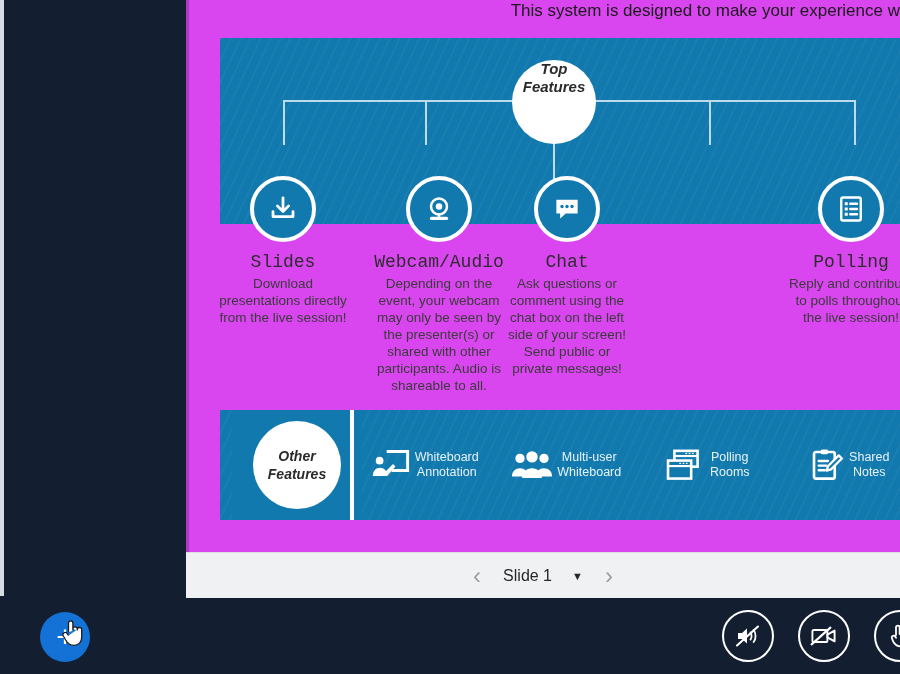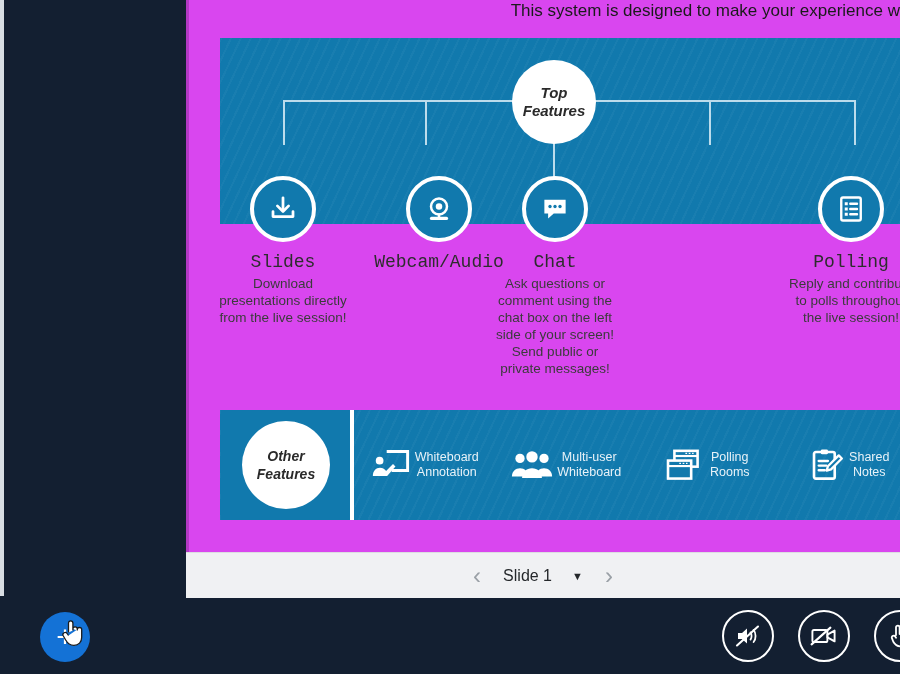--- a/index.html
+++ b/index.html
@@ -48,21 +48,21 @@
     content:""; position:absolute; inset:0;
     background:
       repeating-linear-gradient(115deg, rgba(255,255,255,.035) 0 2px, rgba(255,255,255,0) 2px 9px);
     pointer-events:none;
   }
 
   
   .hub {
     position: absolute; width: 84px; height: 84px; border-radius: 50%;
     background: #fff; left: 292px; top: 22px;
-    display: flex; align-items: center; justify-content: center;
+    display: flex; justify-content: center;
     text-align: center; z-index: 6;
   }
   .hub-txt {
     font-style: italic; font-weight: bold; font-size: 15px;
     color: #2a2a2a; line-height: 18px;
   }
 
   
   .conn-h {
     position: absolute; left: 63px; top: 62px; width: 573px; height: 2px;
@@ -103,21 +103,21 @@
     position: absolute; left: 0; top: 372px; width: 700px; height: 110px;
     background: #1179ad;
   }
   .info-bot:after{
     content:""; position:absolute; inset:0;
     background:
       repeating-linear-gradient(115deg, rgba(255,255,255,.035) 0 2px, rgba(255,255,255,0) 2px 9px);
     pointer-events:none;
   }
   .bot-left {
-    position: absolute; left: 1px; top: 372px; width: 130px; height: 110px;
+    position: absolute; left: 12px; top: 372px; width: 130px; height: 110px;
     background: #1179ad; z-index: 3;
     display: flex; align-items: center; justify-content: center;
   }
   .bot-gap {
     position: absolute; left: 130px; top: 372px; width: 4px; height: 110px;
     background: #ffffff; z-index: 4;
   }
   .other-circle {
     width: 88px; height: 88px; border-radius: 50%; background: #fff;
     display: flex; align-items: center; justify-content: center; text-align: center;
@@ -217,23 +217,24 @@
       <div class="col" style="left:148px;">
         <div class="bubble">
           <svg width="30" height="30" viewBox="0 0 24 24" fill="none" stroke="#fff" stroke-width="2">
             <circle cx="12" cy="10" r="6.4"></circle>
             <circle cx="12" cy="10" r="2.6" fill="#fff" stroke="none"></circle>
             <path d="M6 19.5h12" stroke-linecap="round" stroke-width="2.6"></path>
             <path d="M12 16.4v3" stroke-linecap="round"></path>
           </svg>
         </div>
         <div class="col-title">Webcam/Audio</div>
-      </div>
-
-      <div class="col" style="left:264px;">
+        <div class="col-desc">Depending on the event, your webcam may only be seen by the presenter(s) or shared with other participants. Audio is shareable to all.</div>
+      </div>
+
+      <div class="col" style="left:276px;">
         <div class="bubble">
           <svg width="30" height="30" viewBox="0 0 24 24">
             <path d="M3.5 4.5h17v11h-9.5l-4.5 4v-4h-3z" fill="#fff"></path>
             <circle cx="8" cy="10" r="1.35" fill="#1179ad"></circle>
             <circle cx="12" cy="10" r="1.35" fill="#1179ad"></circle>
             <circle cx="16" cy="10" r="1.35" fill="#1179ad"></circle>
           </svg>
         </div>
         <div class="col-title">Chat</div>
         <div class="col-desc">Ask questions or comment using the chat box on the left side of your screen! Send public or private messages!</div>

